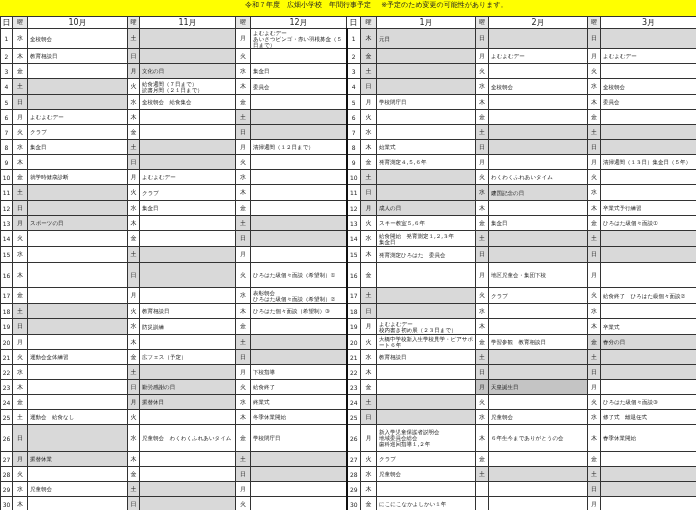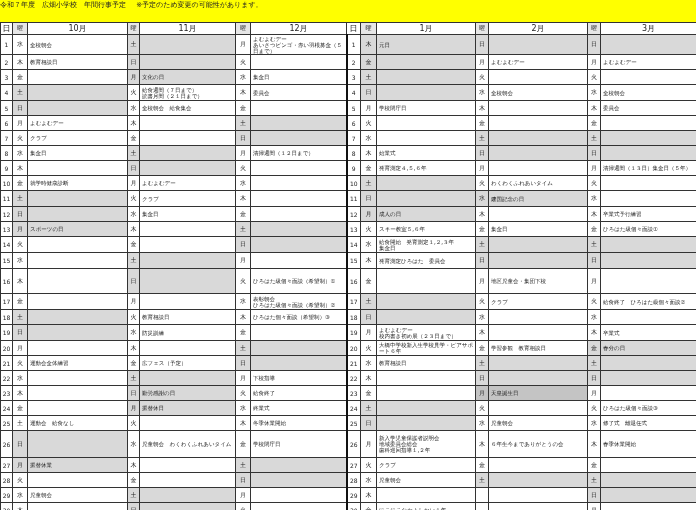--- a/index.html
+++ b/index.html
@@ -1,17 +1,17 @@
 <!DOCTYPE html>
 <html><head>
 <meta charset="utf-8">
 <style>
   html, body { margin:0; padding:0; background:#fff; }
   body { width:696px; height:510px; overflow:hidden; font-family:"DejaVu Sans", sans-serif; color:#222; }
-  .titlebar { height:22px; background:#ffff00; font-size:7px; line-height:10px; white-space:nowrap; overflow:hidden; }
+  .titlebar { height:16px; background:#ffff00; font-size:7px; line-height:10px; padding-left:245px; white-space:nowrap; overflow:hidden; }
   .titlebar span { margin-right:8px; }
   table { border-collapse:collapse; table-layout:fixed; width:696px; }
   td, th { border:1px solid #333; font-size:5.5px; padding:0 2px; overflow:hidden; white-space:nowrap; vertical-align:middle; }
   th { font-weight:normal; font-size:8px; height:11px; background:#fff; text-align:center; padding:0; }
   th.dow { background:#e6e6e6; font-size:6px; }
   td.day { text-align:center; font-size:6px; padding:0; }
   td.dow { text-align:center; font-size:6px; padding:0; }
   td.ev { white-space:normal; line-height:6px; }
   td.sep { border-left:2px solid #111; }
   .off { background:#d9d9d9; }

